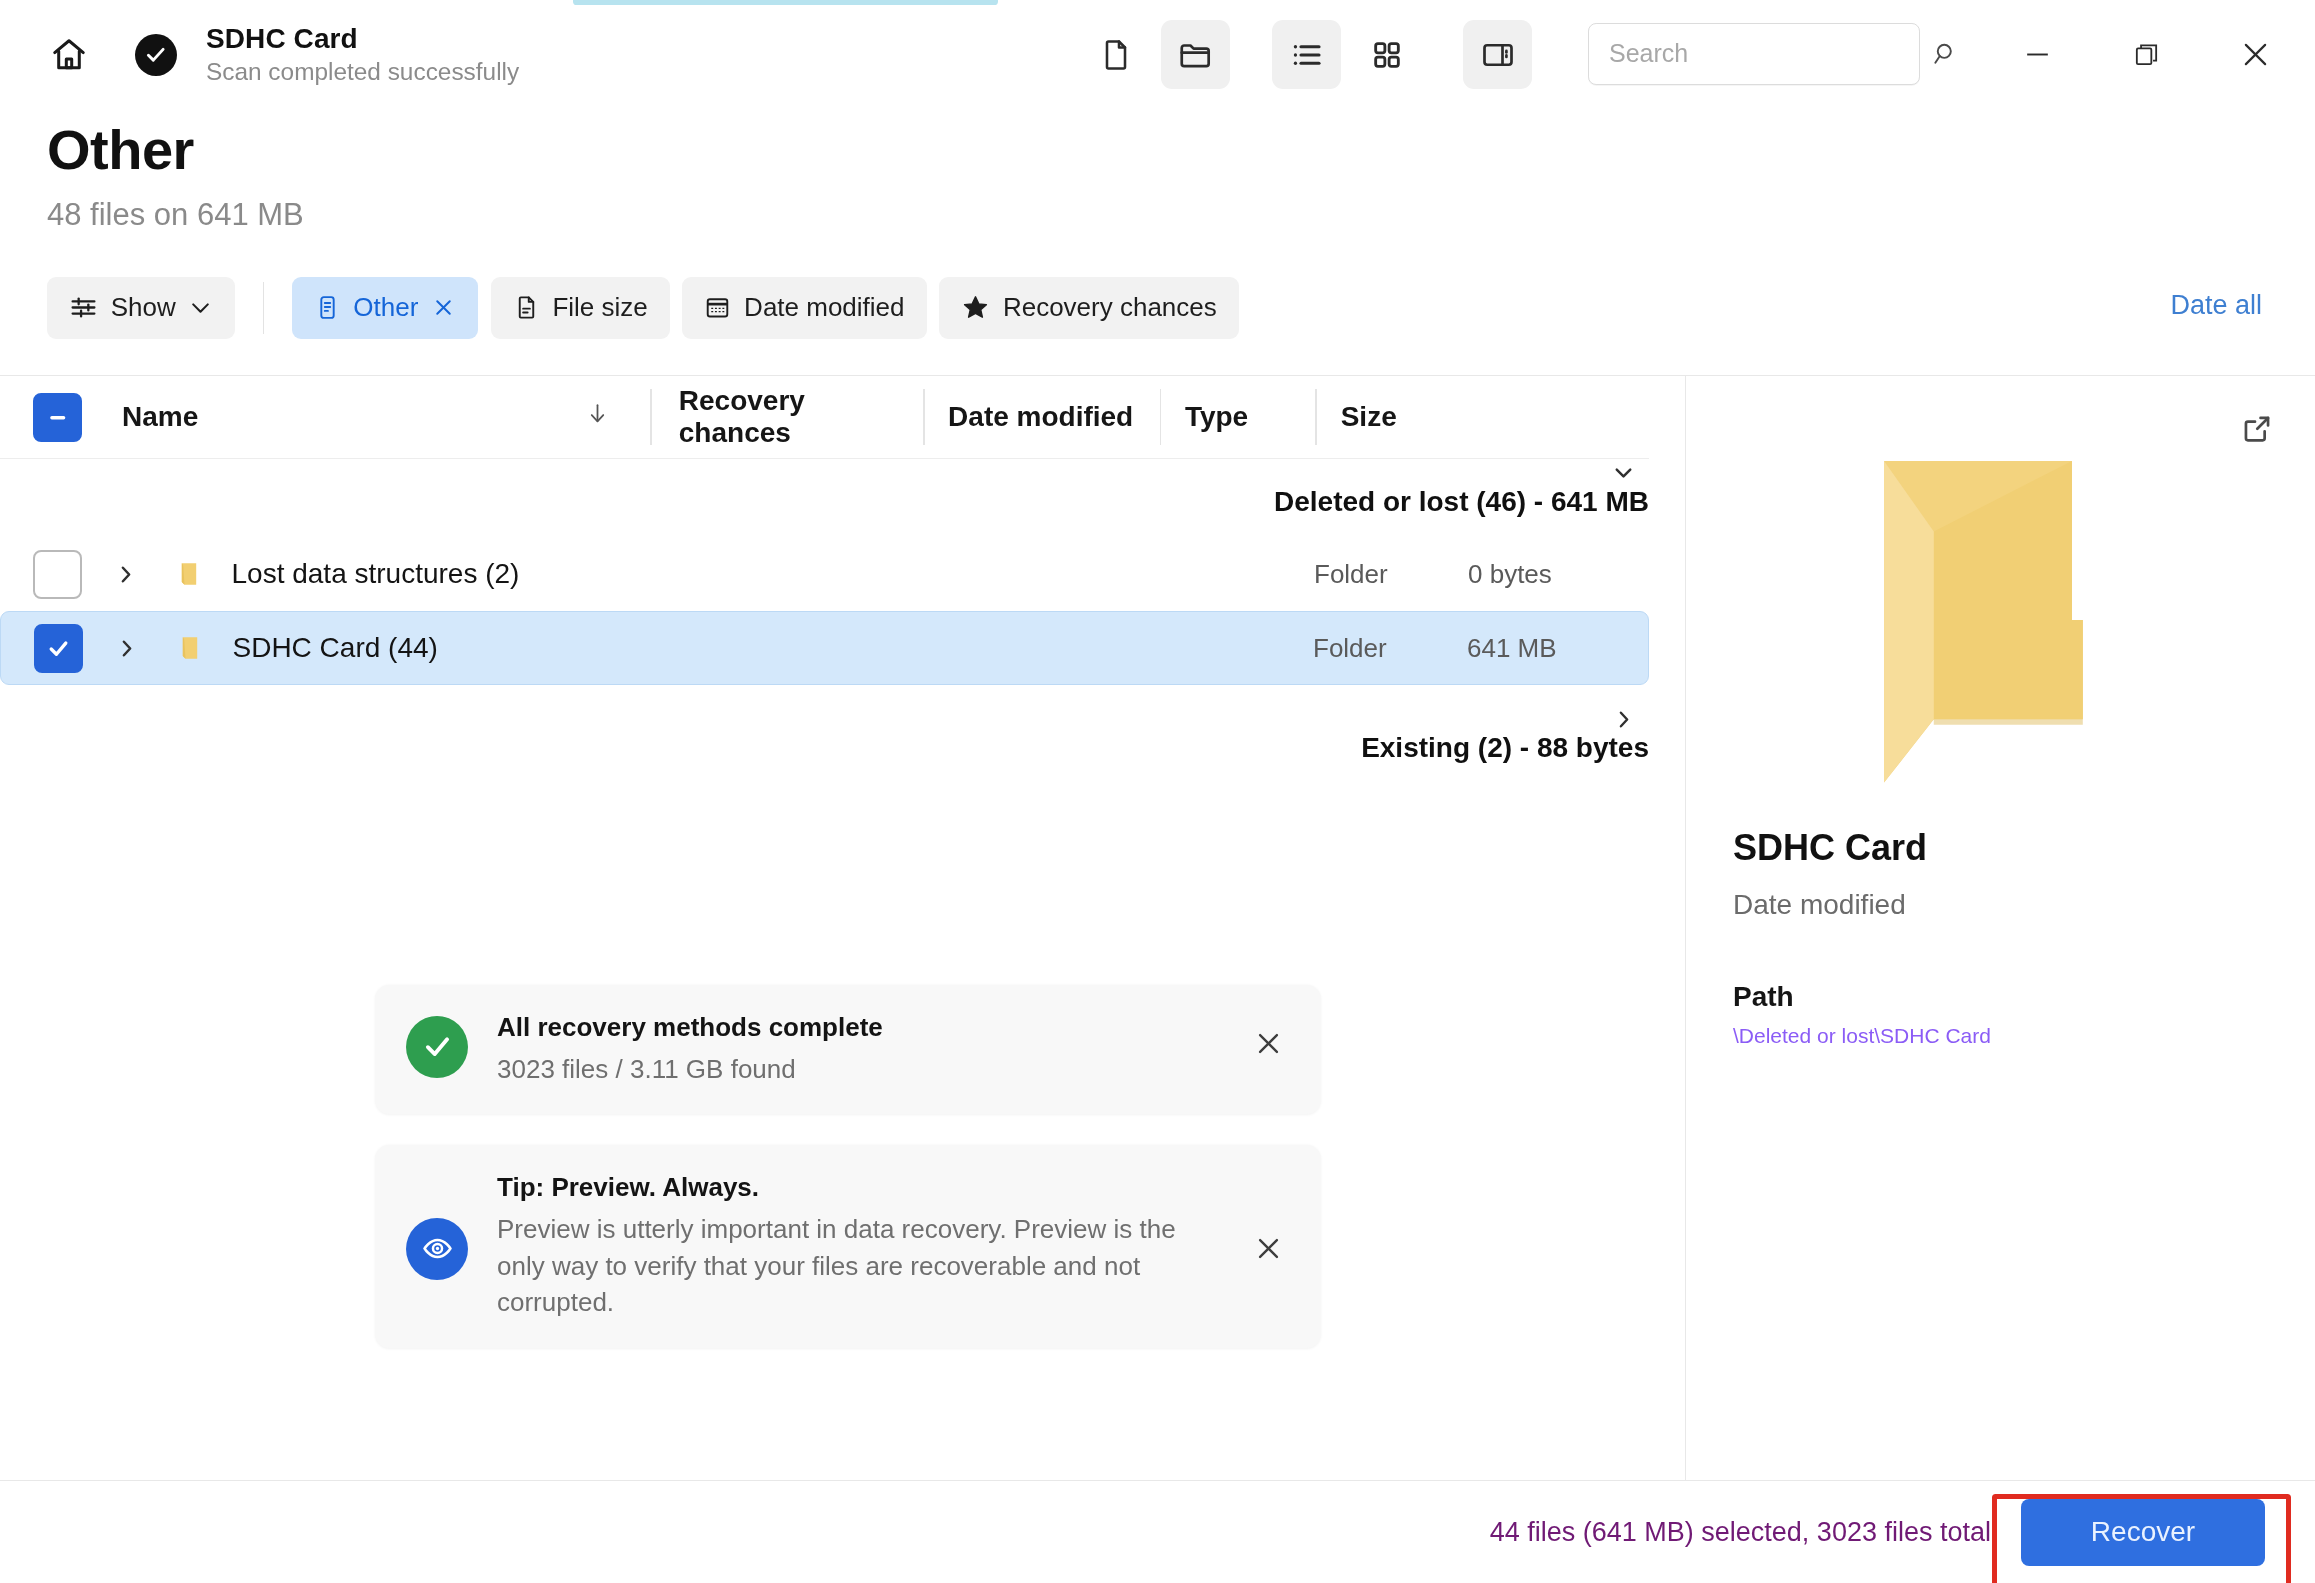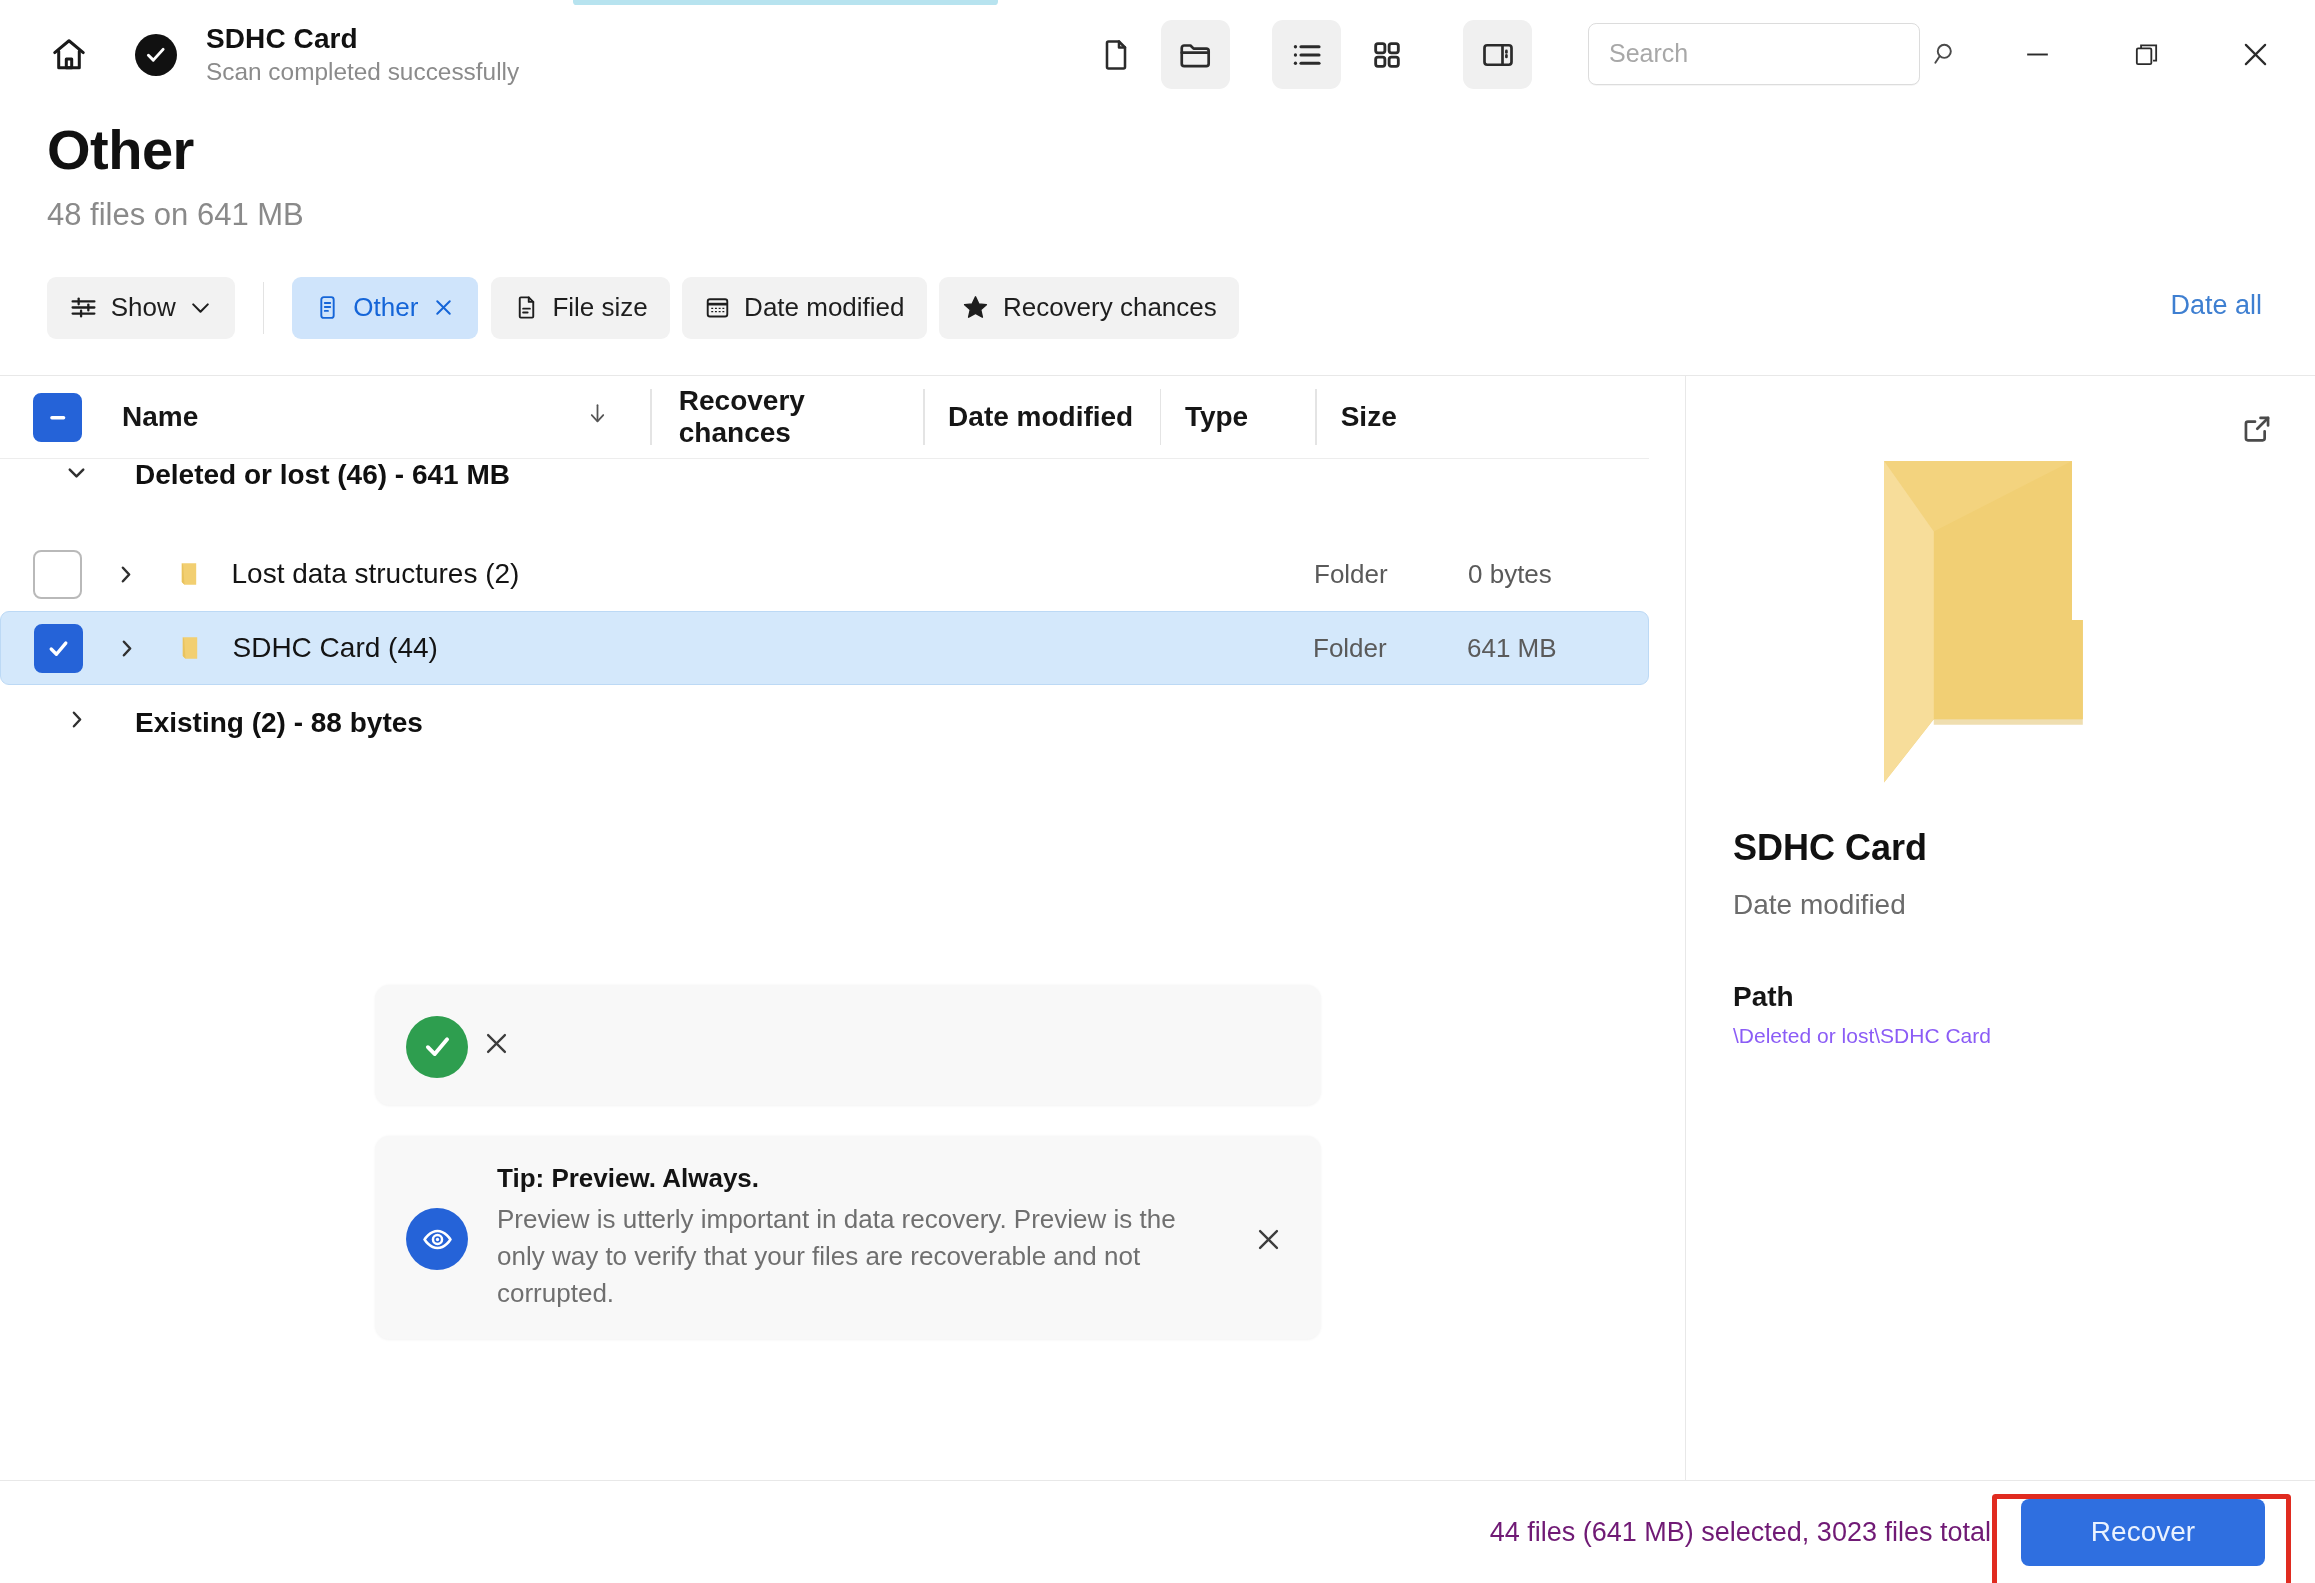--- a/index.html
+++ b/index.html
@@ -67,21 +67,21 @@
   .th-name { width: 561px; padding-left: 33px; position: relative; }
   .sort-arrow { position: absolute; right: 40px; top: 50%; transform: translateY(-50%); color: #555; }
   .vsep { width: 1.8px; height: 56px; background: #e4e4e4; }
   .th-rec { width: 271px; padding-left: 27px; }
   .th-date { width: 235px; padding-left: 23.5px; }
   .th-type { width: 154px; padding-left: 23.5px; text-align: right; }
   .th-size { width: 181px; padding-left: 23.5px; }
 
   
   .tree { flex: 1; position: relative; overflow: hidden; }
-  .grow { height: 78px; display: flex; align-items: flex-start; padding-left: 51px; margin-right: 36px; }
+  .grow { height: 78px; display: flex; align-items: flex-end; padding-left: 33px; margin-right: 36px; flex-direction: column; }
   .grow .chev { width: 51px; display: flex; align-items: center; justify-content: center; color: #303030; cursor: pointer; }
   .grow .glabel { font-size: 28px; font-weight: 600; color: #101010; margin-left: 33px; }
 
   .frow { height: 74px; display: flex; align-items: center; padding-left: 33px; margin-right: 36px; border-radius: 9px; }
   .frow.selected { background: #d4e8fb; border: 1.8px solid #bcd9f5; }
   .frow .fcheck { width: 56px; display: flex; }
   .frow .fchev { width: 72px; display: flex; align-items: center; justify-content: center; color: #303030; cursor: pointer; }
   .frow .ficon { width: 56px; display: flex; align-items: center; justify-content: center; }
   .frow .fname { flex: 1; font-size: 28px; color: #141414; padding-left: 14.5px; }
   .frow .fcol { font-size: 26px; color: #5a5a5a; }
@@ -399,20 +399,24 @@
         </div>
 
         <div class="toasts">
 
           <div class="toast">
             <span class="ticon green">
               <svg width="33" height="33" viewBox="0 0 24 24" fill="none" stroke="#ffffff" stroke-width="2.8" stroke-linecap="round" stroke-linejoin="round">
                   <polyline points="5 12.5 10 17.5 19 6.8"></polyline>
                 </svg>
             </span>
+            <span class="tbody">
+              <span class="ttitle" style="display:block">All recovery methods complete</span>
+              <span class="tsub" style="display:block">3023 files / 3.11 GB found</span>
+            </span>
             <span class="tclose">
               <svg width="31" height="31" viewBox="0 0 24 24" stroke="currentColor" stroke-width="1.8" stroke-linecap="round">
                   <line x1="5.5" y1="5.5" x2="18.5" y2="18.5"></line>
                   <line x1="18.5" y1="5.5" x2="5.5" y2="18.5"></line>
                 </svg>
             </span>
           </div>
 
           <div class="toast tip">
             <span class="ticon blue">

